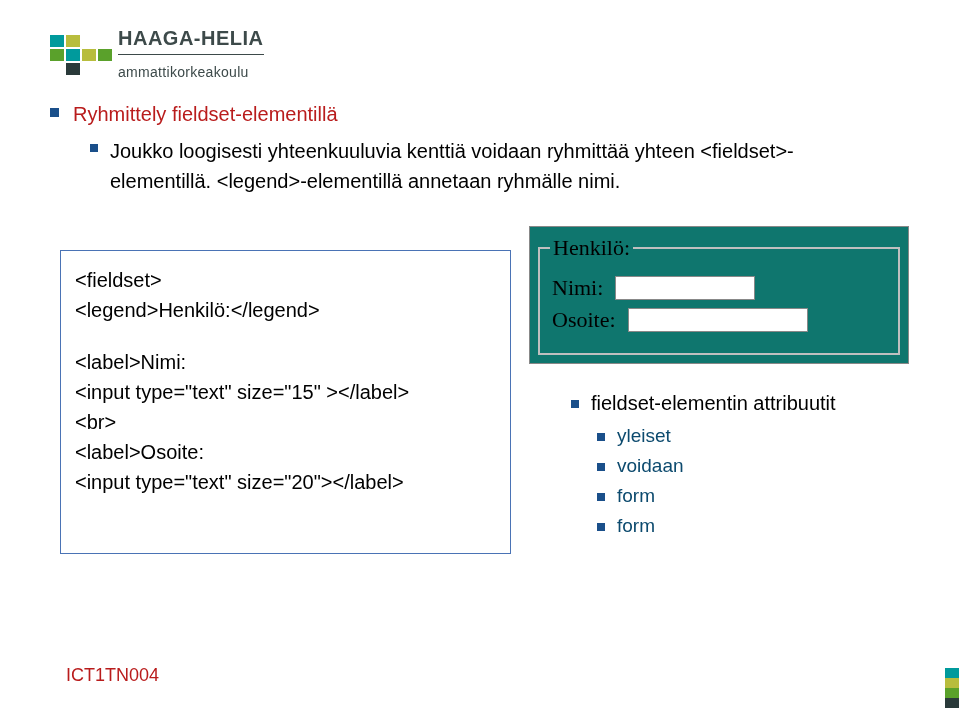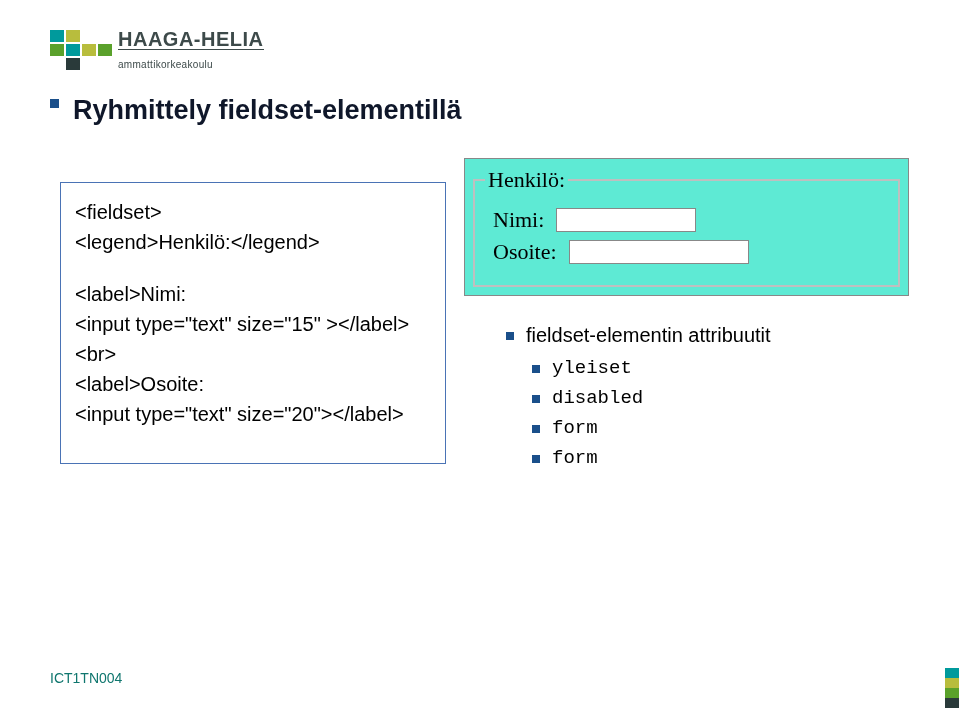--- a/index.html
+++ b/index.html
@@ -16,56 +16,56 @@
   .c-dark { background: #2a3a3a; }
   .logo-mark .s1 { left: 0; top: 2px; }
   .logo-mark .s2 { left: 16px; top: 2px; }
   .logo-mark .s3 { left: 0; top: 16px; }
   .logo-mark .s4 { left: 16px; top: 16px; }
   .logo-mark .s5 { left: 32px; top: 16px; }
   .logo-mark .s6 { left: 48px; top: 16px; }
   .logo-mark .s7 { left: 16px; top: 30px; }
   .logo-text { display: flex; flex-direction: column; line-height: 1; }
   .logo-text .big { font-size: 20px; font-weight: 700; letter-spacing: 0.5px; color: #3d4a4a; }
-  .logo-text .small { font-size: 10px; letter-spacing: 0.3px; color: #3d4a4a; border-top: 1px solid #3d4a4a; padding-top: 10px; margin-top: 0; }
+  .logo-text .small { font-size: 14px; letter-spacing: 0.3px; color: #3d4a4a; border-top: 1px solid #3d4a4a; padding-top: 10px; margin-top: 6px; }
 
   
   ul { list-style: none; }
   .bullet-row { display: flex; align-items: flex-start; }
   .sq { width: 9px; height: 9px; background: #1a4f8a; margin-right: 14px; margin-top: 7px; flex: 0 0 auto; }
   .sq-small { width: 8px; height: 8px; background: #1a4f8a; margin-right: 12px; margin-top: 8px; flex: 0 0 auto; }
 
   .level1 { margin-left: 0; }
-  .level1 .txt { font-size: 27px; color: #0f172a; line-height: 1.35; font-weight: bold; }
+  .level1 .txt { font-size: 20px; color: #b91c1c; line-height: 1.35; }
 
   .level2 { margin-left: 40px; margin-top: 8px; }
   .level2 .txt { font-size: 20px; color: #000; line-height: 1.5; max-width: 740px; }
 
   .mid-area { display: flex; margin-top: 30px; gap: 18px; align-items: flex-start; }
 
-  .codebox { border: 1.5px solid #4a73b5; padding: 14px 14px 12px 14px; width: 507px; font-size: 20px; color: #000; line-height: 1.5; background: #fff; margin-left: 10px; margin-top: 24px; }
+  .codebox { border: 1.5px solid #4a73b5; padding: 14px 14px 34px 14px; width: 507px; font-size: 20px; color: #000; line-height: 1.5; background: #fff; margin-left: 10px; margin-top: 24px; }
   .codebox .blank { height: 22px; }
 
   .right-col { flex: 1; padding-top: 0; }
-  .form-img { border: 1.5px solid #888; padding: 0; background: #5eead4; width: 445px; }
+  .form-img { border: 1.5px solid #888; padding: 0; background: #0f766e; width: 380px; }
   .form-img fieldset { border: 2px solid #bfbfbf; margin: 8px; padding: 8px 10px 14px 10px; }
   .form-img legend { font-family: "Times New Roman", serif; font-size: 22px; padding: 0 3px; }
-  .form-row { font-family: "Times New Roman", serif; font-size: 22px; margin: 6px 8px; display: flex; align-items: center; gap: 12px; }
+  .form-row { font-family: "Times New Roman", serif; font-size: 22px; margin: 6px 2px; display: flex; align-items: center; gap: 12px; }
   .form-row input { font-size: 16px; padding: 2px 4px; border: 1px solid #888; background: #fff; }
   .inp1 { width: 140px; }
   .inp2 { width: 180px; }
 
   .rb { margin-top: 28px; padding-left: 42px; }
   .rb .bullet-row { margin-bottom: 10px; }
   .rb .txt-main { font-size: 20px; color: #000; }
   .rb ul.inner { padding-left: 26px; margin-top: 4px; }
   .rb ul.inner li { margin: 8px 0; }
-  .rb ul.inner .txt { font-size: 19px; color: #000000; font-family: Liberation Mono, monospace; }
+  .rb ul.inner .txt { font-size: 19px; color: #0c4a6e; }
 
-  .footer-code { position: absolute; left: 50px; bottom: 22px; font-size: 14px; color: #0f766e; }
+  .footer-code { position: absolute; left: 66px; bottom: 22px; font-size: 18px; color: #b91c1c; }
 
   
   .corner { position: absolute; right: 0; bottom: 0; display: flex; flex-direction: column; }
   .corner .cb { width: 14px; height: 10px; }
 </style>
 </head>
 <body>
 
 <div class="page">
 
@@ -85,20 +85,26 @@
     </div>
   </div>
 
   <ul class="level1">
     <li class="bullet-row">
       <span class="sq"></span>
       <span class="txt">Ryhmittely fieldset-elementillä</span>
     </li>
   </ul>
 
+  <ul class="level2">
+    <li class="bullet-row">
+      <span class="sq-small"></span>
+      <span class="txt">Joukko loogisesti yhteenkuuluvia kenttiä voidaan ryhmittää yhteen &lt;fieldset&gt;-elementillä. &lt;legend&gt;-elementillä annetaan ryhmälle nimi.</span>
+    </li>
+  </ul>
 
   <div class="mid-area">
 
     <div class="codebox">
       <div>&lt;fieldset&gt;</div>
       <div>&lt;legend&gt;Henkilö:&lt;/legend&gt;</div>
       <div class="blank"></div>
       <div>&lt;label&gt;Nimi:</div>
       <div>&lt;input type="text" size="15" &gt;&lt;/label&gt;</div>
       <div>&lt;br&gt;</div>
@@ -127,21 +133,21 @@
           <span class="sq-small"></span>
           <span class="txt-main">fieldset-elementin attribuutit</span>
         </div>
         <ul class="inner">
           <li class="bullet-row">
             <span class="sq-small"></span>
             <span class="txt">yleiset</span>
           </li>
           <li class="bullet-row">
             <span class="sq-small"></span>
-            <span class="txt">disabled</span>
+            <span class="txt">voidaan</span>
           </li>
           <li class="bullet-row">
             <span class="sq-small"></span>
             <span class="txt">form</span>
           </li>
           <li class="bullet-row">
             <span class="sq-small"></span>
             <span class="txt">form</span>
           </li>
         </ul>

